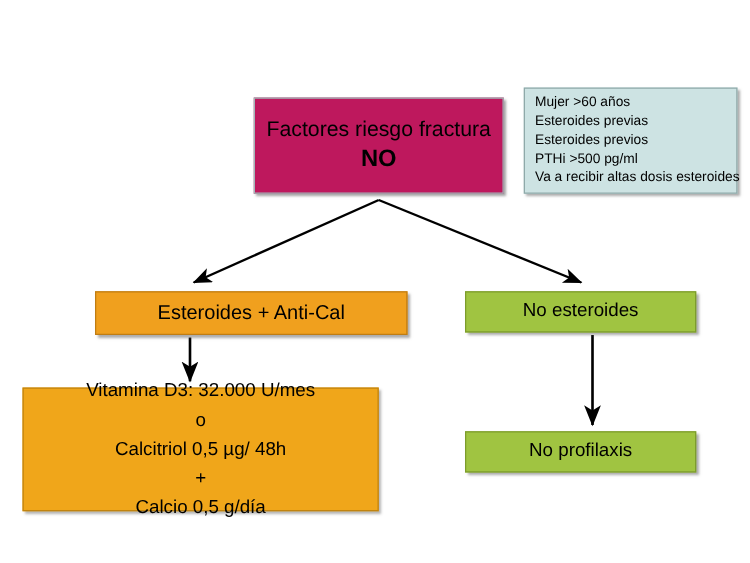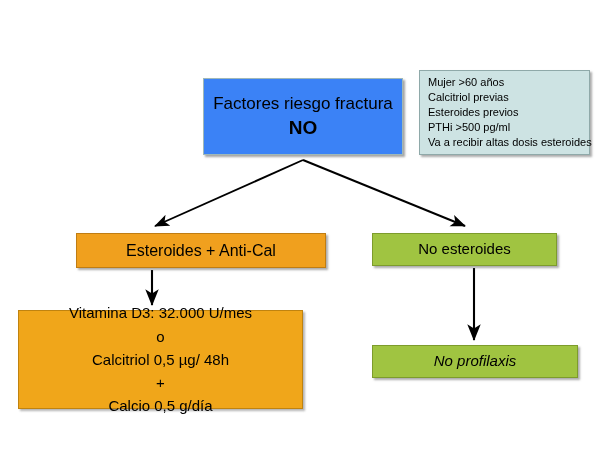--- a/index.html
+++ b/index.html
@@ -30,21 +30,21 @@
     text-align: center;
     color: #000000;
     line-height: 1.22;
   }
   
   #top-box {
     left: 203px;
     top: 78px;
     width: 200px;
     height: 77px;
-    background: #3b82f6;
+    background: #be185d;
     border: 1px solid #9fb8b8;
     box-shadow: 2px 2px 2px rgba(90,90,90,0.55);
     font-size: 17px;
   }
   #top-box .line2 {
     font-weight: bold;
     font-size: 19px;
     margin-top: 2px;
   }
   
@@ -99,27 +99,26 @@
     height: 33px;
     background: #a0c441;
     border: 1px solid #7d9c2c;
     box-shadow: 2px 2px 2px rgba(90,90,90,0.5);
     font-size: 15px;
     justify-content: center;
   }
   #no-prophylaxis-box {
     left: 372px;
     top: 345px;
-    width: 206px;
+    width: 185px;
     height: 33px;
     background: #a0c441;
     border: 1px solid #7d9c2c;
     box-shadow: 2px 2px 2px rgba(90,90,90,0.5);
     font-size: 15px;
-    font-style: italic;
   }
   svg.arrows {
     position: absolute;
     left: 0; top: 0;
     width: 600px;
     height: 450px;
     pointer-events: none;
   }
 </style>
 </head>
@@ -142,21 +141,21 @@
     <line x1="474" y1="268" x2="474" y2="340" stroke="#000000" stroke-width="2.1" marker-end="url(#arrowhead)"></line>
   </svg>
 
   <div class="box" id="top-box">
     <span class="line1">Factores riesgo fractura</span>
     <span class="line2">NO</span>
   </div>
 
   <div class="box" id="criteria-box">
     <span class="crit-line">Mujer &gt;60 años</span>
-    <span class="crit-line">Calcitriol previas</span>
+    <span class="crit-line">Esteroides previas</span>
     <span class="crit-line">Esteroides previos</span>
     <span class="crit-line">PTHi &gt;500 pg/ml</span>
     <span class="crit-line">Va a recibir altas dosis esteroides</span>
   </div>
 
   <div class="box" id="steroid-box">
     <span>Esteroides + Anti-Cal</span>
   </div>
 
   <div class="box" id="treatment-box">

